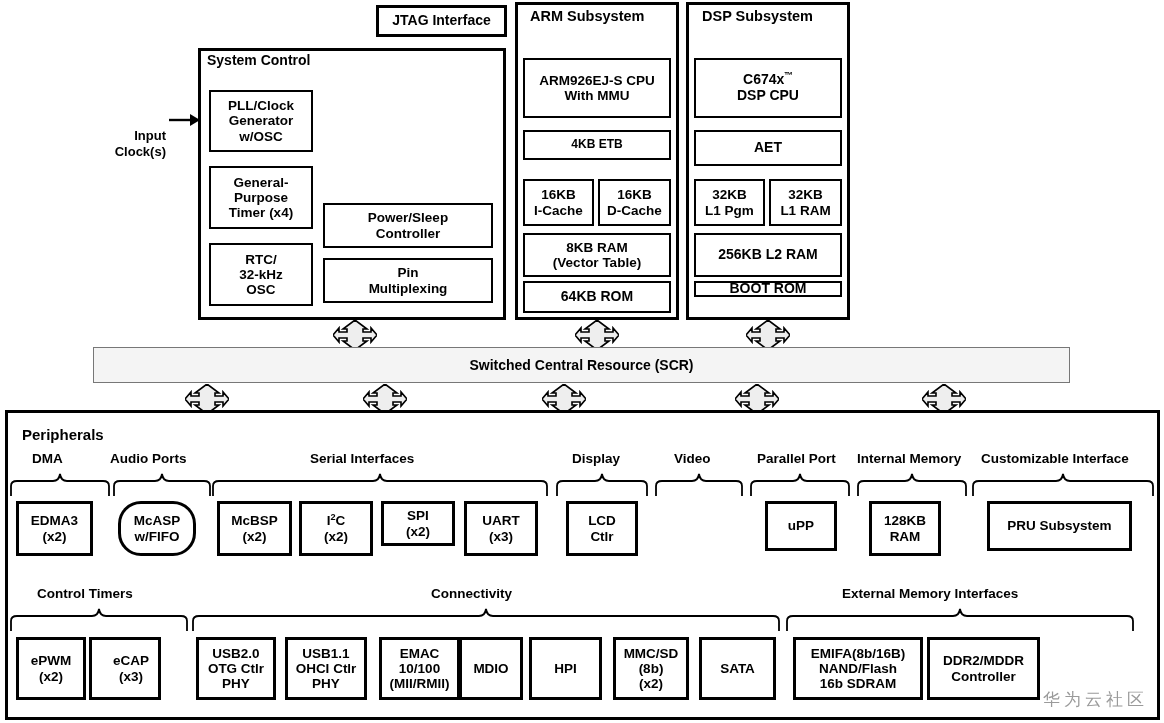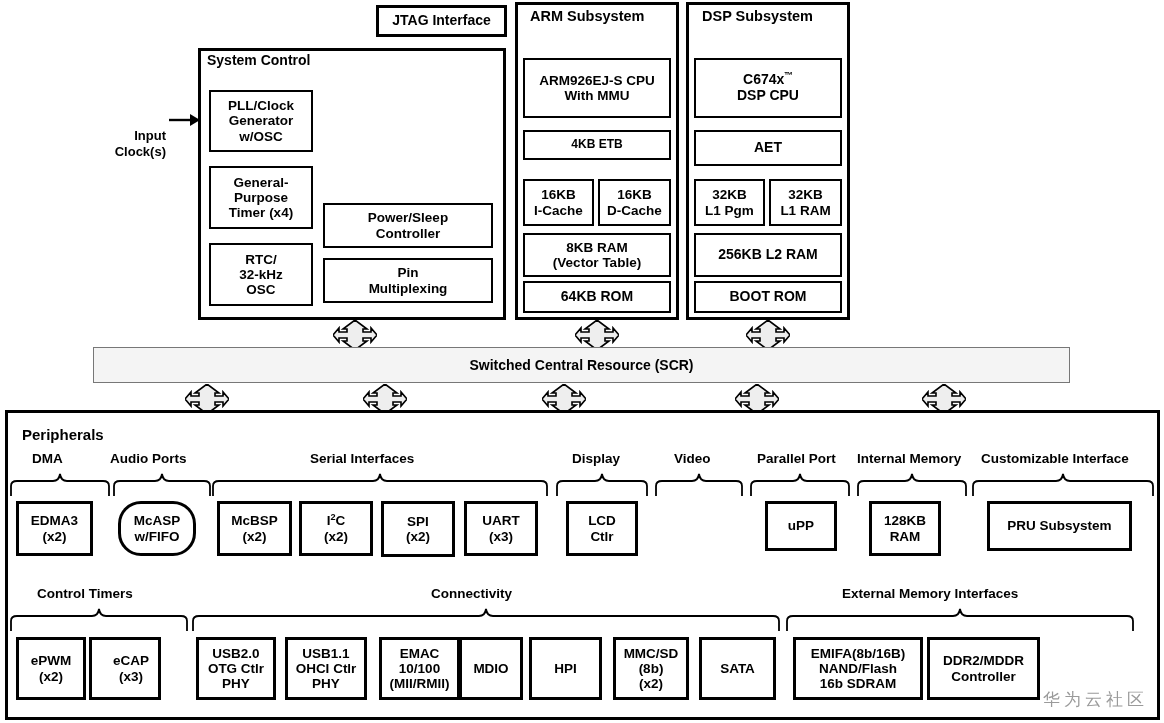--- a/index.html
+++ b/index.html
@@ -152,21 +152,21 @@
   </div>
   <div class="box" style="left:694px;top:179px;width:71px;height:47px;font-size:13.5px;">
     <span>32KB<br>L1 Pgm</span>
   </div>
   <div class="box" style="left:769px;top:179px;width:73px;height:47px;font-size:13.5px;">
     <span>32KB<br>L1 RAM</span>
   </div>
   <div class="box" style="left:694px;top:233px;width:148px;height:44px;font-size:14px;">
     <span>256KB L2 RAM</span>
   </div>
-  <div class="box" style="left:694px;top:281px;width:148px;height:32px;font-size:14px;">
+  <div class="box" style="left:694px;top:281px;width:148px;height:16px;font-size:14px;">
     <span>BOOT ROM</span>
   </div>
 
   <div class="biarrow" style="left:333px;top:320px;">
     <svg width="44" height="30" viewBox="0 0 44 30">
       <polygon points="22,0 34,9 30,9 30,12 38,12 38,8 44,15 38,22 38,18 30,18 30,21 34,21 22,30 10,21 14,21 14,18 6,18 6,22 0,15 6,8 6,12 14,12 14,9 10,9" fill="#eeeeee" stroke="#000" stroke-width="1.6" stroke-linejoin="miter"></polygon>
     </svg>
   </div>
   <div class="biarrow" style="left:575px;top:320px;">
     <svg width="44" height="30" viewBox="0 0 44 30">
@@ -267,21 +267,21 @@
   </div>
   <div class="box thick" style="left:118px;top:501px;width:78px;height:55px;font-size:13.5px;border-radius:23px;">
     <span>McASP<br>w/FIFO</span>
   </div>
   <div class="box thick" style="left:217px;top:501px;width:75px;height:55px;font-size:13.5px;">
     <span>McBSP<br>(x2)</span>
   </div>
   <div class="box thick" style="left:299px;top:501px;width:74px;height:55px;font-size:13.5px;">
     <span>I<sup>2</sup>C<br>(x2)</span>
   </div>
-  <div class="box thick" style="left:381px;top:501px;width:74px;height:56px;font-size:13.5px;">
+  <div class="box thick" style="left:381px;top:501px;width:74px;height:45px;font-size:13.5px;">
     <span>SPI<br>(x2)</span>
   </div>
   <div class="box thick" style="left:464px;top:501px;width:74px;height:55px;font-size:13.5px;">
     <span>UART<br>(x3)</span>
   </div>
   <div class="box thick" style="left:566px;top:501px;width:72px;height:55px;font-size:13.5px;">
     <span>LCD<br>Ctlr</span>
   </div>
   <div class="box thick" style="left:765px;top:501px;width:72px;height:50px;font-size:13.5px;">
     <span>uPP</span>

